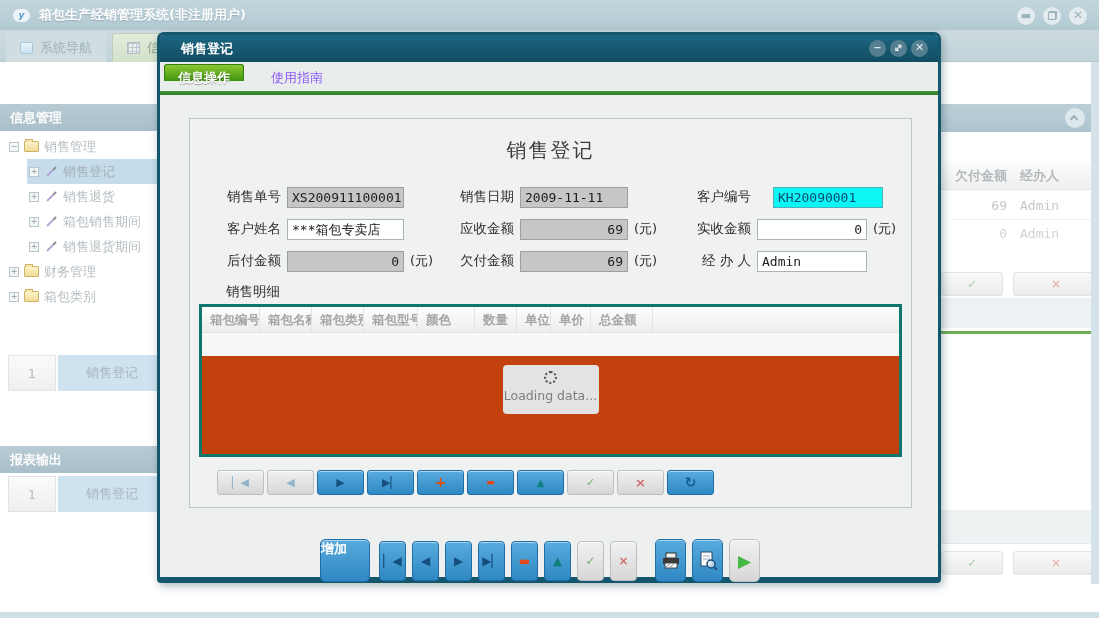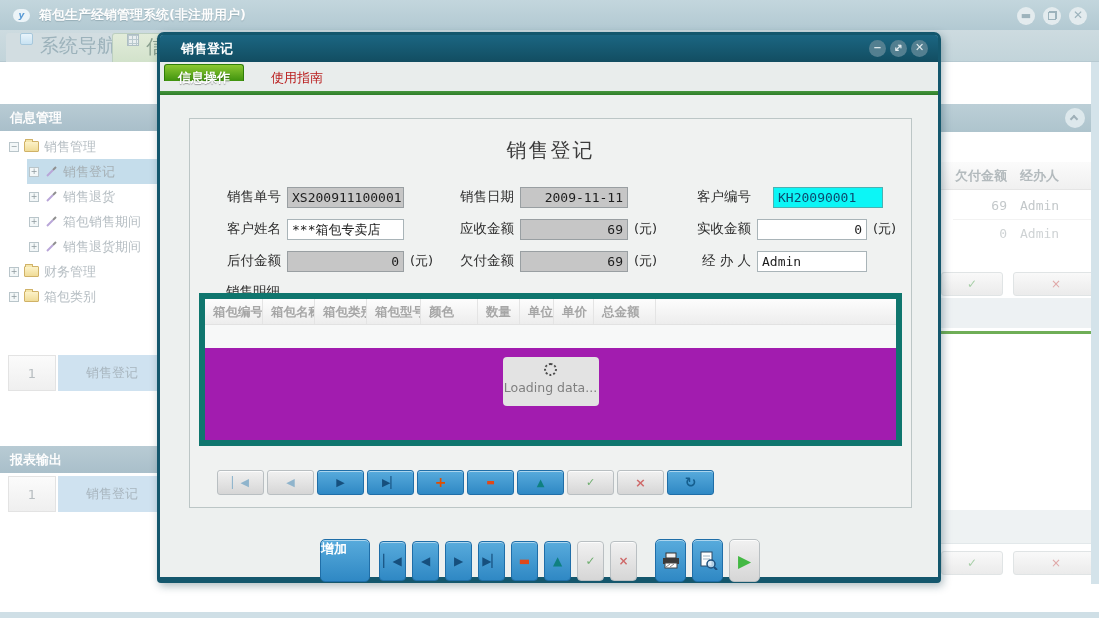--- a/index.html
+++ b/index.html
@@ -16,22 +16,22 @@
   .win-ctl { position:absolute; top:7px; width:18px; height:18px; border-radius:50%;
     background:#e3ebee; color:#9db3bc; text-align:center; line-height:17px; font-size:11px; font-weight:bold; cursor:default; }
   .wc-min { right:64px; } .wc-max { right:38px; } .wc-close { right:12px; font-size:12px; }
   .sq2 { position:relative; width:9px; height:9px; display:inline-block; margin-top:4px; }
   .sq2::before { content:""; position:absolute; top:0; right:0; width:6px; height:6px; border:1px solid #9db3bc; }
   .sq2::after  { content:""; position:absolute; bottom:0; left:0; width:6px; height:6px; border:1px solid #9db3bc; background:#e3ebee; }
 
   
   .tabstrip { position:absolute; left:0; top:30px; width:1099px; height:32px;
     background:linear-gradient(#cddbe0,#c2d4da); border-bottom:1px solid #b6c9d1; }
-  .main-tab { position:absolute; top:3px; height:29px; display:flex; gap:7px;
-    padding:0 14px; font-size:19px; border-radius:3px 3px 0 0; }
+  .main-tab { position:absolute; top:3px; height:29px; display:flex; align-items:center; gap:7px;
+    padding:0 14px; font-size:13px; border-radius:3px 3px 0 0; }
   .mt-nav { left:6px; background:#d2dde1; color:#9cb2bb; }
   .mt-info { left:112px; width:120px; background:linear-gradient(#e2ecda,#d2e2cb); color:#8aa08f; border:1px solid #bccfc0; border-bottom:none; }
   .mt-ico-window { width:13px; height:12px; background:linear-gradient(#e9f4fb,#c8e2f2); border:1px solid #a7c8dc; border-radius:2px; }
   .mt-ico-grid { width:13px; height:12px; background-color:#e9eef0;
     background-image:linear-gradient(#b9c9ce 1px, transparent 1px),linear-gradient(90deg,#b9c9ce 1px, transparent 1px);
     background-size:4px 4px; border:1px solid #aebec4; }
 
   
   .toolbar { position:absolute; left:0; top:66px; width:160px; height:38px; display:flex; gap:6px; padding:4px 0 0 8px; background:#fff; }
   .tool-btn { width:34px; height:29px; border:1px solid #b9d4e4; border-radius:4px;
@@ -94,39 +94,39 @@
     background:linear-gradient(#1b6682,#124d61); border-radius:3px 3px 0 0; }
   .dlg-title-text { position:absolute; left:21px; top:5px; color:#fff; font-size:13px; font-weight:bold; }
   .dlg-ctl { position:absolute; top:5px; width:17px; height:17px; border-radius:50%; background:#537f90;
     color:#e2ecef; text-align:center; line-height:16px; font-size:10px; font-weight:bold; }
   .dc-min { right:52px; } .dc-max { right:31px; } .dc-close { right:10px; font-size:11px; }
   .dc-expand { display:inline-block; transform:rotate(-45deg); font-size:11px; }
   .dlg-tabs { position:absolute; left:0; top:27px; right:0; height:29px; background:#e9edec; }
   .dtab-active { position:absolute; left:4px; top:2px; height:17px; padding:0 13px;
     background:linear-gradient(#8cc832,#3f930e); border:1px solid #2f7d08; border-bottom:none; border-radius:3px 3px 0 0;
     color:#fff; font-size:13px; font-weight:bold; line-height:26px; text-shadow:0 1px 1px rgba(0,0,0,.35); }
-  .dtab { position:absolute; left:95px; top:2px; height:27px; padding:0 16px; color:#b91c1c; font-size:13px; line-height:27px; }
+  .dtab { position:absolute; left:95px; top:2px; height:27px; padding:0 16px; color:#8b5cf6; font-size:13px; line-height:27px; }
   .dlg-greenbar { position:absolute; left:0; top:56px; right:0; height:4px; background:linear-gradient(#45963c,#2e7d29); }
   .dlg-content { position:absolute; left:0; top:60px; right:0; bottom:0; }
 
   .form-panel { position:absolute; left:29px; top:23px; width:723px; height:390px;
     border:1px solid #bcc6c6; background:#f0f2f1; }
   .form-title { position:absolute; left:0; top:18px; width:100%; text-align:center;
     font-size:20px; color:#3c3c3c; letter-spacing:2px; }
   .fld { position:absolute; height:22px; display:flex; align-items:center; white-space:nowrap; }
   .f-label { display:inline-block; width:58px; text-align:right; margin-right:6px; font-size:13.5px; color:#2e2e2e; }
   .f-input { height:21px; line-height:19px; font-family:"DejaVu Sans Mono",monospace; font-size:13px; padding:0 4px; color:#1d1d1d; }
-  .in-gray { background:#c6c6c6; border:1px solid #999fa2;text-align:right; }
+  .in-gray { background:#c6c6c6; border:1px solid #999fa2; }
   .in-white { background:#fff; border:1px solid #a9b4b8; }
   .in-cyan { background:#0cf6f6; border:1px solid #4ab2b2; color:#0c4a6e;margin-left:16px; }
   .num { text-align:right; }
   .f-suffix { margin-left:6px; font-size:13px; color:#2e2e2e; }
   .detail-label { position:absolute; left:36px; top:164px; font-size:13.5px; color:#2e2e2e; }
 
-  .detail-table { position:absolute; left:9px; top:174px; width:703px; height:153px; background:#a21caf; border:6px solid #0f766e; }
+  .detail-table { position:absolute; left:9px; top:185px; width:703px; height:153px; background:#c2410c; border:3px solid #0f766e; }
   .dt-head { display:flex; height:26px; background:linear-gradient(#fdfdfd,#ededed); border-bottom:1px solid #e2e2e2; }
   .dt-th { font-size:12.5px; font-weight:bold; color:#a6a6a6; line-height:25px; padding-left:8px;
     border-right:1px solid #e4e4e4; overflow:hidden; white-space:nowrap; }
   .dt-stripe { height:23px; background:#f7f8f8; }
   .loading-box { position:relative; margin:9px auto 0; width:96px; height:49px; background:#e3e3e3; border-radius:4px; text-align:center; }
   .spinner { display:inline-block; margin-top:6px; width:13px; height:13px; border:2px dotted #4a4a4a; border-radius:50%; }
   .loading-text { font-size:12.5px; color:#7f7f7f; margin-top:0; }
 
   .navigator { position:absolute; left:27px; top:351px; display:flex; gap:3px; }
   .nav-btn { width:47px; height:25px; border-radius:3px; text-align:center; line-height:23px; font-size:11px; font-weight:bold; }

